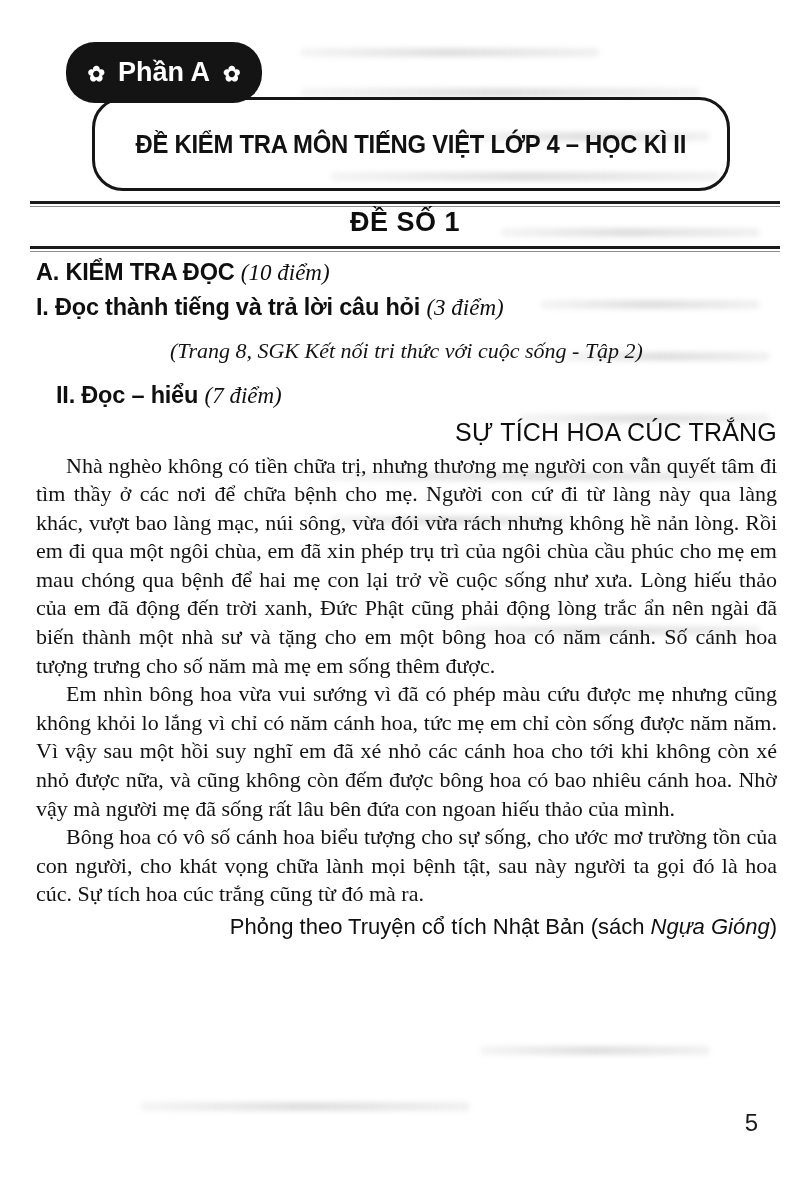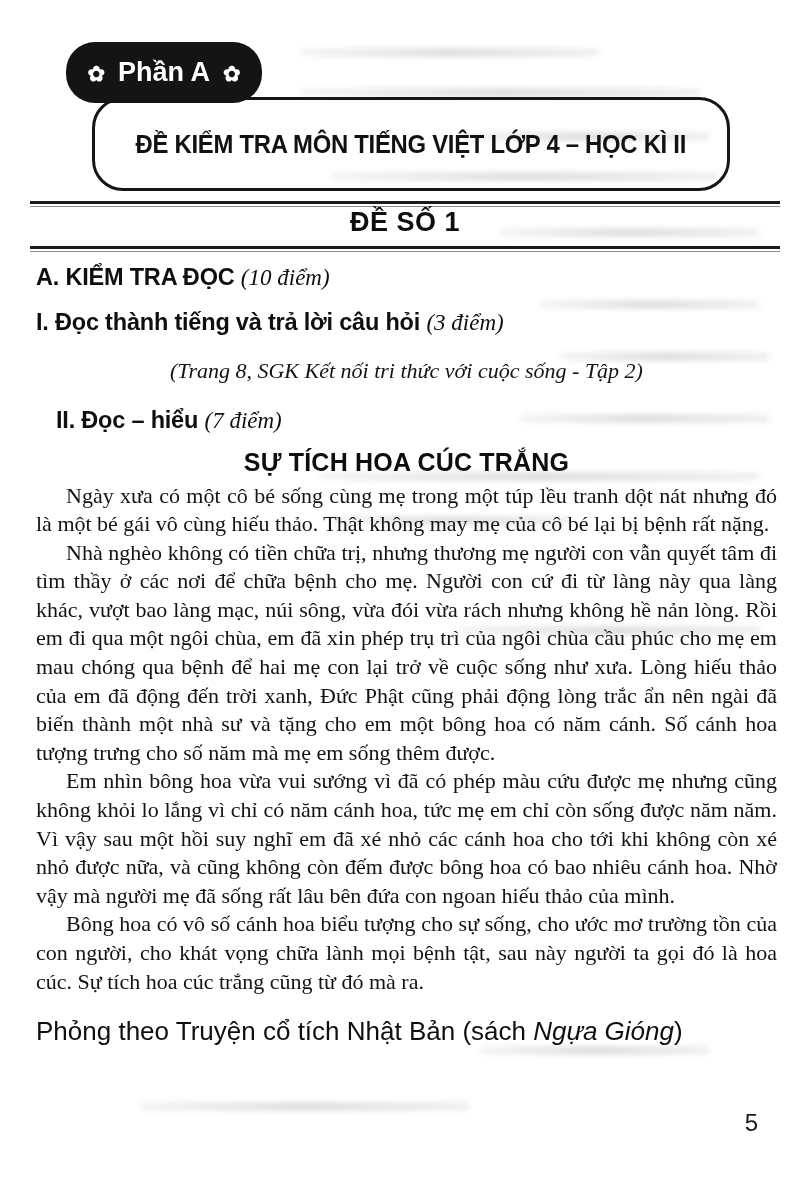--- a/index.html
+++ b/index.html
@@ -51,21 +51,21 @@
     text-align:center;
     font-family:"Liberation Sans", sans-serif; font-weight:900; font-size:27px;
     letter-spacing:0.5px; color:#0e0e0e;
   }
   
   .content {
     position:absolute; left:36px; top:259px; width:741px;
   }
   .h-sans {
     font-family:"Liberation Sans", sans-serif; font-weight:bold;
-    font-size:23.5px; line-height:36px; color:#0f0f0f;
+    font-size:23.5px; line-height:26px; color:#0f0f0f;
     margin:0 0 8px 0; letter-spacing:-0.2px;
   }
   .h-sans .pts {
     font-family:"Liberation Serif", serif; font-weight:normal;
     font-style:italic; font-size:23px; letter-spacing:0;
   }
   .h2-gap { margin-top:10px;margin-left:20px; }
   .body-line {
     font-size:22px; line-height:28.5px; margin:0;
     text-align:justify;
@@ -75,31 +75,31 @@
   .italic { font-style:italic; }
   .source-line {
     font-size:22px; line-height:28.5px; margin:16px;
     text-align:center; font-style:italic;
   }
   .instruction {
     font-size:22.5px; line-height:29px; margin:0;
     font-weight:bold; font-style:italic; text-indent:30px;
   }
   .story-title {
-    text-align:center;
-    font-family:"Liberation Sans", sans-serif; font-weight:bold; font-size:25px;
+    text-align:right;
+    font-family:"Liberation Sans", sans-serif; font-weight:normal; font-size:25px;
     line-height:30px; margin:4px 0 5px 0; letter-spacing:0.2px; color:#0e0e0e;
   }
   .story-par {
     font-size:22px; line-height:28.6px; margin:0 0 0 0;
     text-align:justify; text-indent:30px;
   }
   .attribution {
-    margin-top:21px; text-align:left;
-    font-family:"Liberation Sans", sans-serif; font-size:26px; line-height:28px;
+    margin-top:4px; text-align:right;
+    font-family:"Liberation Sans", sans-serif; font-size:22px; line-height:28px;
     color:#0f0f0f;
   }
   .page-number {
     position:absolute; top:1109px; right:52px;
     font-family:"Liberation Sans", sans-serif; font-size:24px; color:#1a1a1a;
   }
 </style>
 </head>
 <body>
 
@@ -148,21 +148,20 @@
 
 
   <div class="h-sans h2-gap">
     <span>II. Đọc – hiểu</span>
     <span class="pts">(7 điểm)</span>
   </div>
 
 
   <div class="story-title">SỰ TÍCH HOA CÚC TRẮNG</div>
 
-  <p class="story-par">Ngày xưa có một cô bé sống cùng mẹ trong một túp lều tranh dột nát nhưng đó là một bé gái vô cùng hiếu thảo. Thật không may mẹ của cô bé lại bị bệnh rất nặng.</p>
   <p class="story-par">Nhà nghèo không có tiền chữa trị, nhưng thương mẹ người con vẫn quyết tâm đi tìm thầy ở các nơi để chữa bệnh cho mẹ. Người con cứ đi từ làng này qua làng khác, vượt bao làng mạc, núi sông, vừa đói vừa rách nhưng không hề nản lòng. Rồi em đi qua một ngôi chùa, em đã xin phép trụ trì của ngôi chùa cầu phúc cho mẹ em mau chóng qua bệnh để hai mẹ con lại trở về cuộc sống như xưa. Lòng hiếu thảo của em đã động đến trời xanh, Đức Phật cũng phải động lòng trắc ẩn nên ngài đã biến thành một nhà sư và tặng cho em một bông hoa có năm cánh. Số cánh hoa tượng trưng cho số năm mà mẹ em sống thêm được.</p>
   <p class="story-par">Em nhìn bông hoa vừa vui sướng vì đã có phép màu cứu được mẹ nhưng cũng không khỏi lo lắng vì chỉ có năm cánh hoa, tức mẹ em chỉ còn sống được năm năm. Vì vậy sau một hồi suy nghĩ em đã xé nhỏ các cánh hoa cho tới khi không còn xé nhỏ được nữa, và cũng không còn đếm được bông hoa có bao nhiêu cánh hoa. Nhờ vậy mà người mẹ đã sống rất lâu bên đứa con ngoan hiếu thảo của mình.</p>
   <p class="story-par">Bông hoa có vô số cánh hoa biểu tượng cho sự sống, cho ước mơ trường tồn của con người, cho khát vọng chữa lành mọi bệnh tật, sau này người ta gọi đó là hoa cúc. Sự tích hoa cúc trắng cũng từ đó mà ra.</p>
 
   <div class="attribution">
     <span>Phỏng theo Truyện cổ tích Nhật Bản (sách </span><span class="italic">Ngựa Gióng</span><span>)</span>
   </div>
 
 </div>
 

